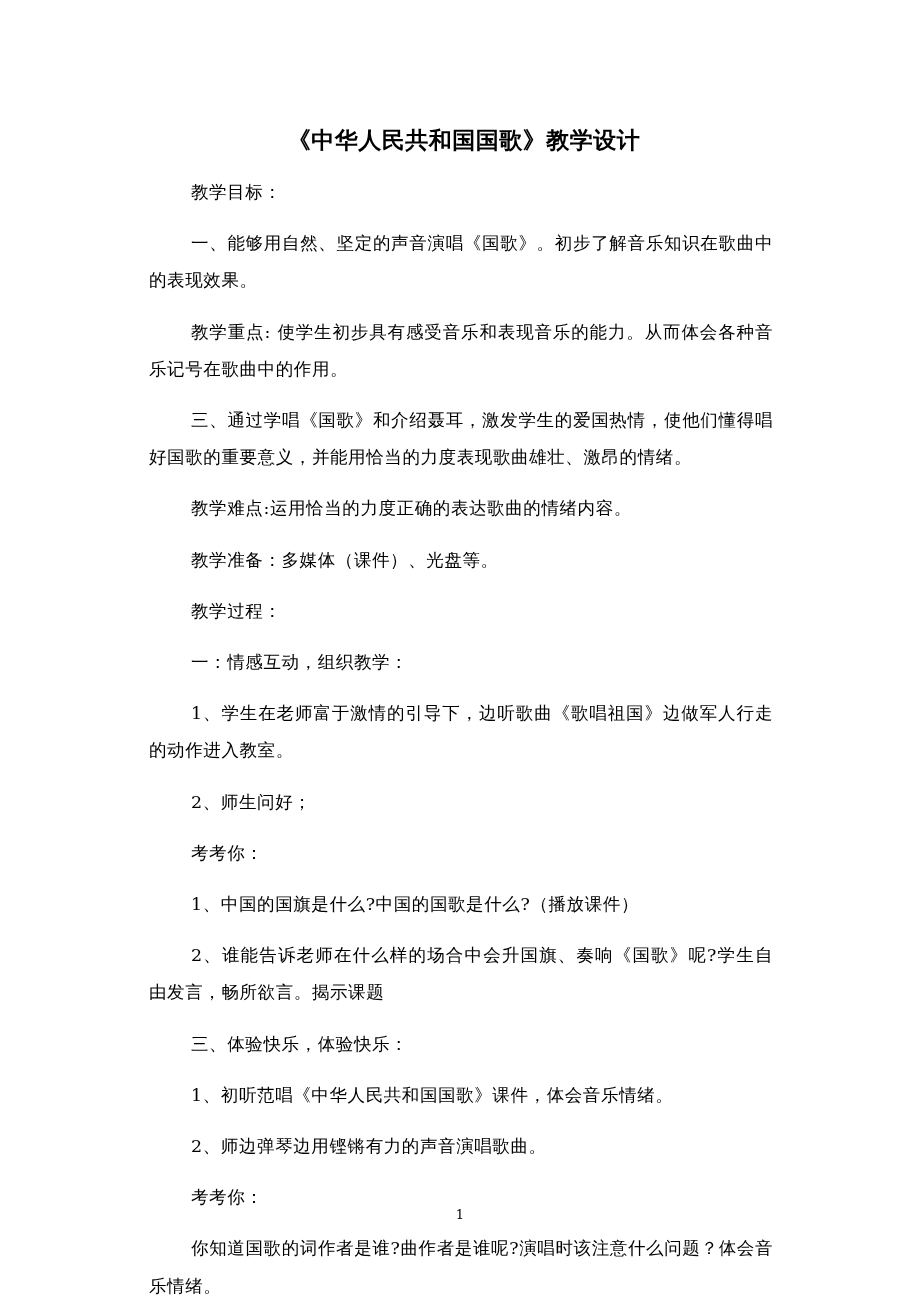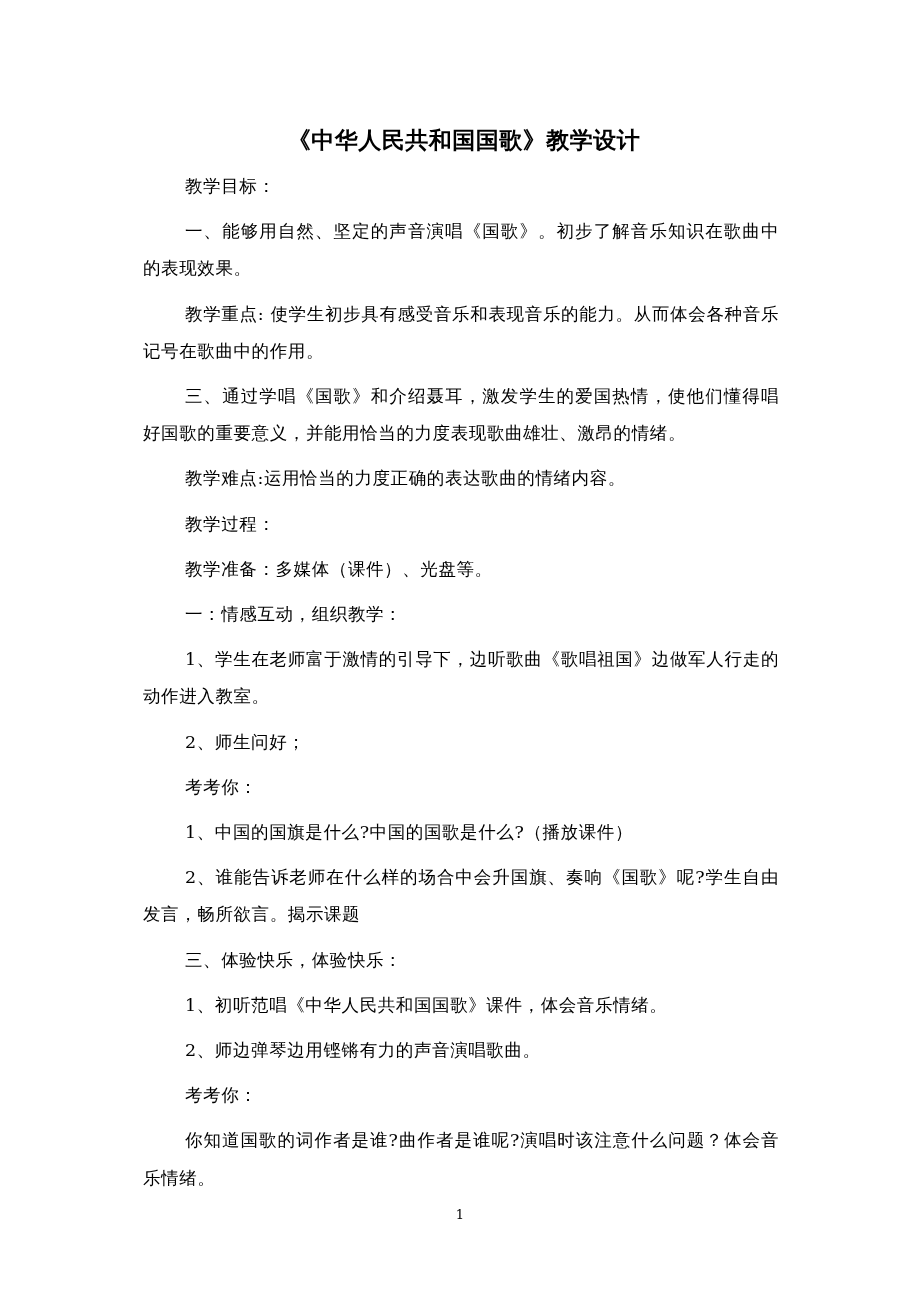--- a/index.html
+++ b/index.html
@@ -36,21 +36,21 @@
       line-height: 36px;
       margin: 4px;
     }
     .body {
       position: absolute;
       left: 135px;
       top: 160px;
       width: 652px;
     }
     .para {
-      margin: 8px;
+      margin: 14px;
       font-size: 17.5px;
       line-height: 37.2px;
       text-indent: 42px;
       text-align: justify;
       letter-spacing: 0.6px;
       word-break: break-all;
     }
     .page-number {
       position: absolute;
       left: 0;
@@ -66,22 +66,22 @@
 
 <div class="page">
   <h1 class="title">《中华人民共和国国歌》教学设计</h1>
 
   <div class="body">
     <p class="para">教学目标：</p>
     <p class="para">一、能够用自然、坚定的声音演唱《国歌》。初步了解音乐知识在歌曲中的表现效果。</p>
     <p class="para">教学重点: 使学生初步具有感受音乐和表现音乐的能力。从而体会各种音乐记号在歌曲中的作用。</p>
     <p class="para">三、通过学唱《国歌》和介绍聂耳，激发学生的爱国热情，使他们懂得唱好国歌的重要意义，并能用恰当的力度表现歌曲雄壮、激昂的情绪。</p>
     <p class="para">教学难点:运用恰当的力度正确的表达歌曲的情绪内容。</p>
+    <p class="para">教学准备：多媒体（课件）、光盘等。</p>
     <p class="para">教学过程：</p>
-    <p class="para">教学准备：多媒体（课件）、光盘等。</p>
     <p class="para">一：情感互动，组织教学：</p>
     <p class="para">1、学生在老师富于激情的引导下，边听歌曲《歌唱祖国》边做军人行走的动作进入教室。</p>
     <p class="para">2、师生问好；</p>
     <p class="para">考考你：</p>
     <p class="para">1、中国的国旗是什么?中国的国歌是什么?（播放课件）</p>
     <p class="para">2、谁能告诉老师在什么样的场合中会升国旗、奏响《国歌》呢?学生自由发言，畅所欲言。揭示课题</p>
     <p class="para">三、体验快乐，体验快乐：</p>
     <p class="para">1、初听范唱《中华人民共和国国歌》课件，体会音乐情绪。</p>
     <p class="para">2、师边弹琴边用铿锵有力的声音演唱歌曲。</p>
     <p class="para">考考你：</p>

